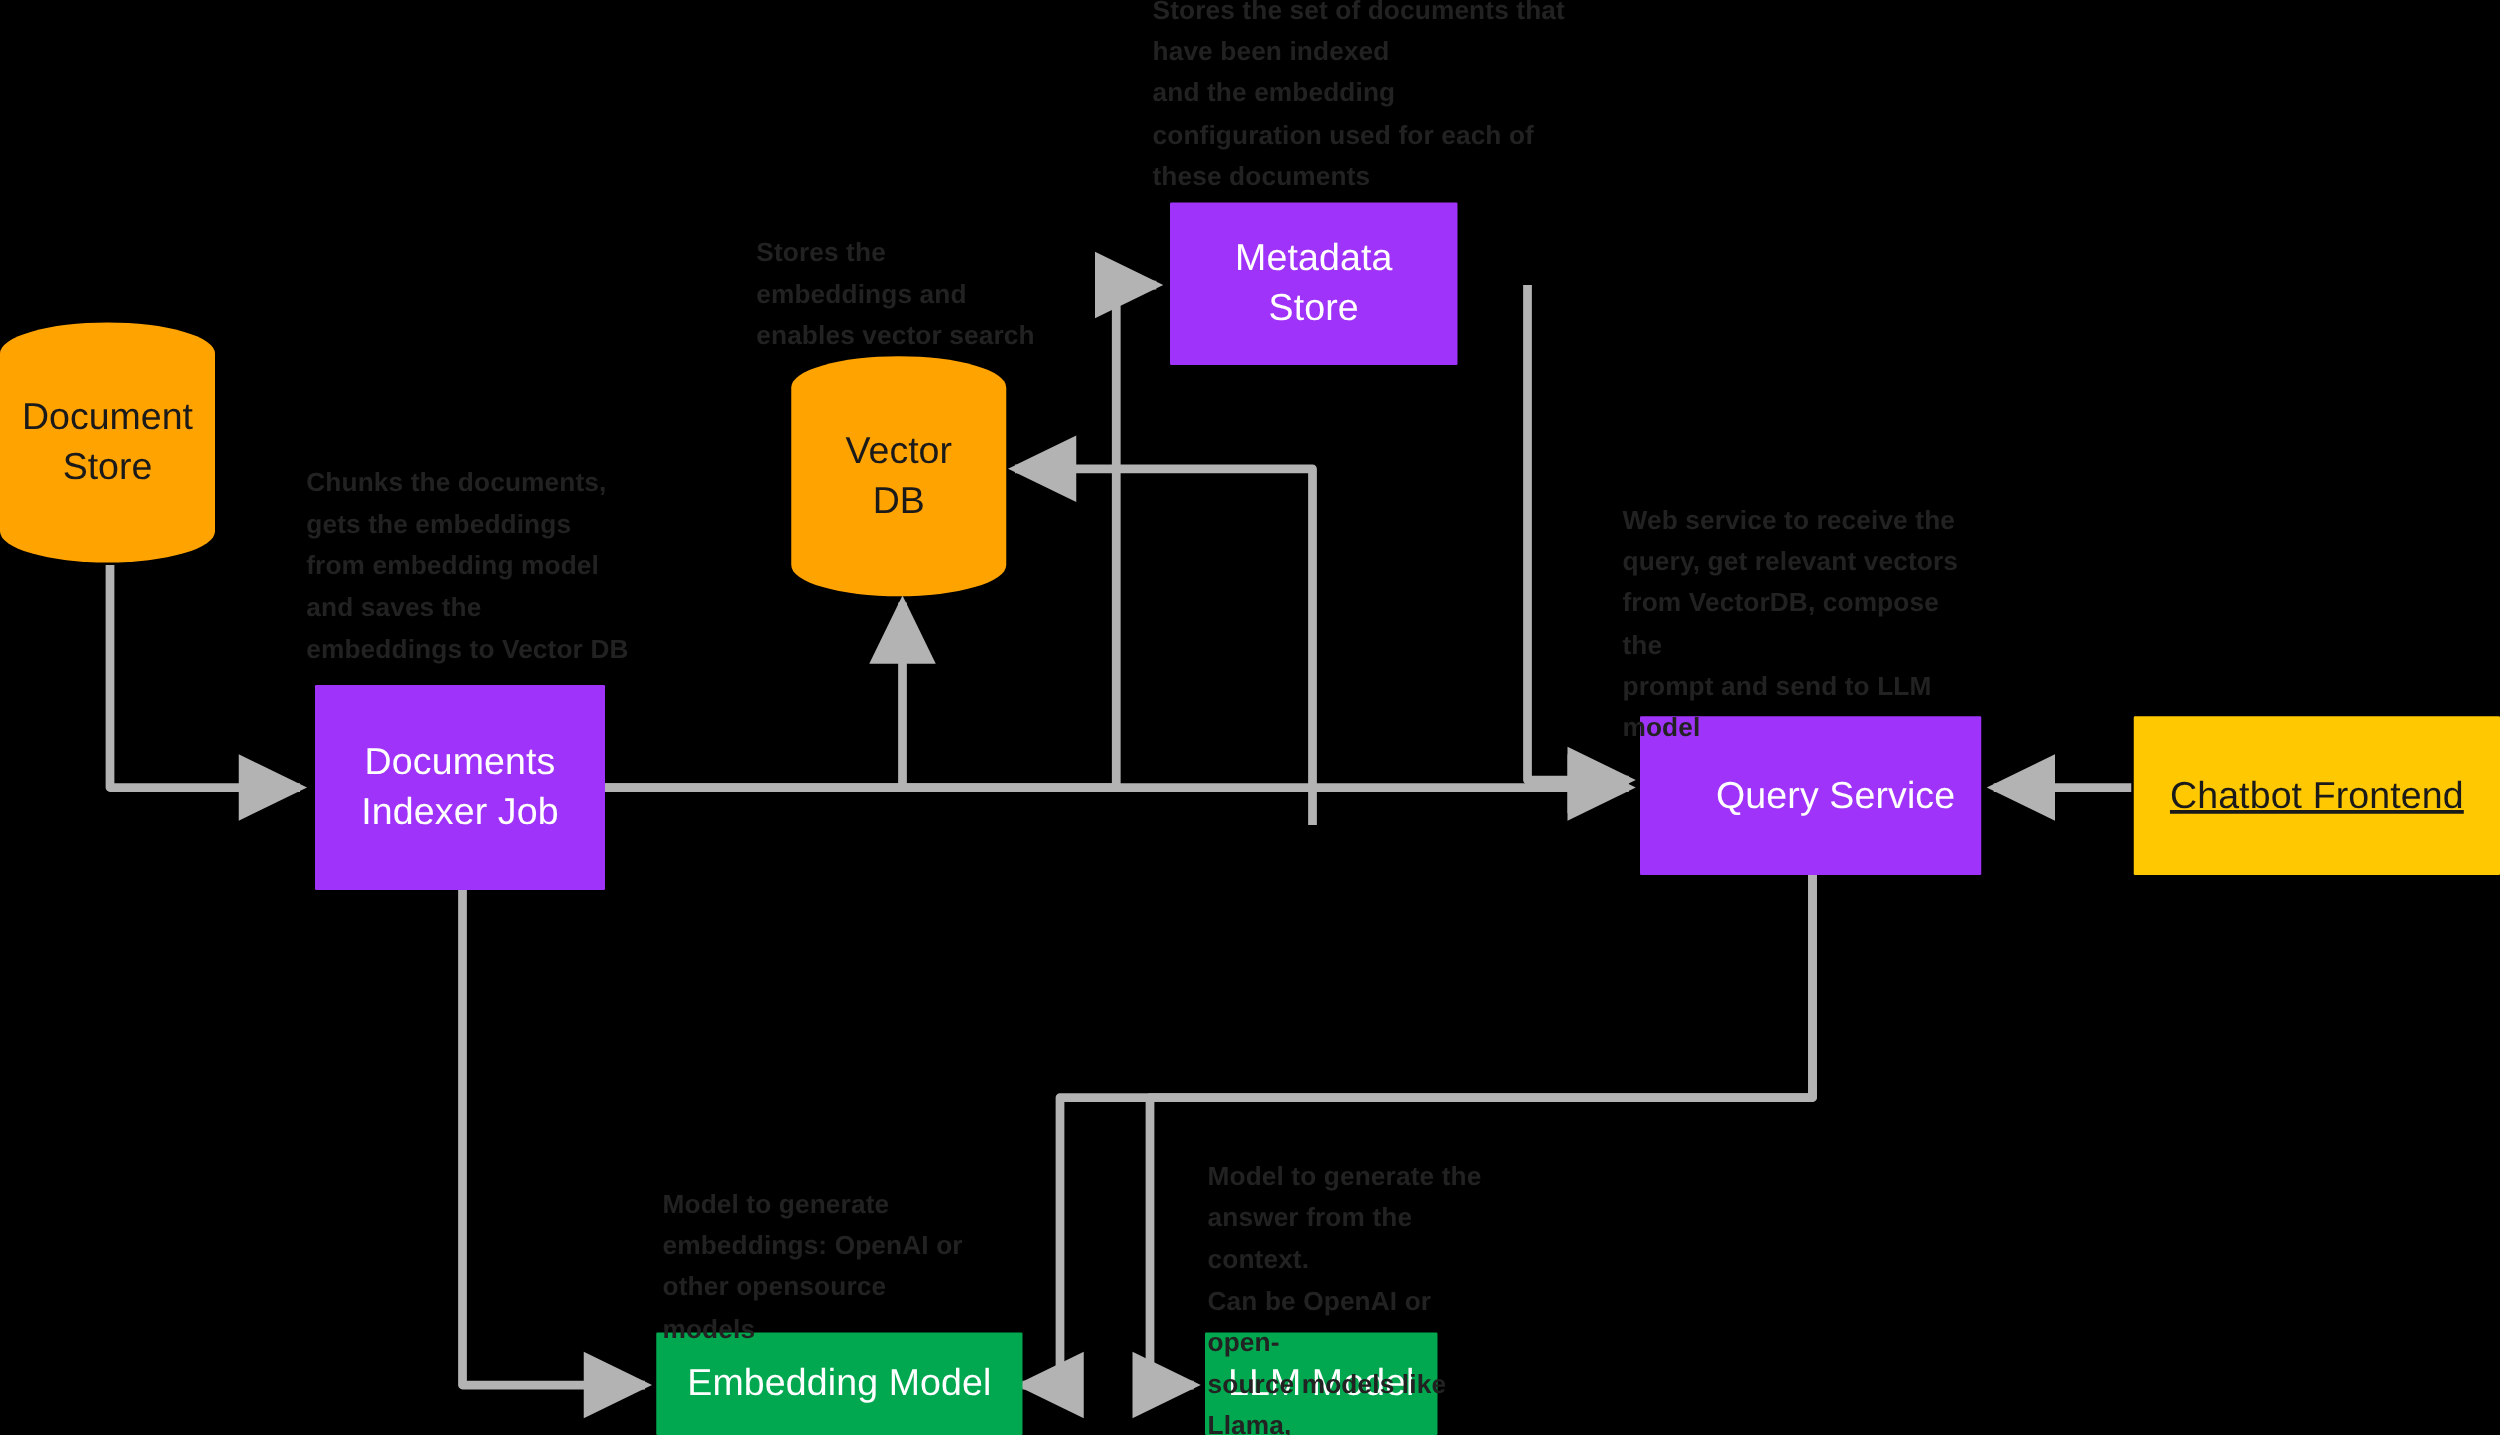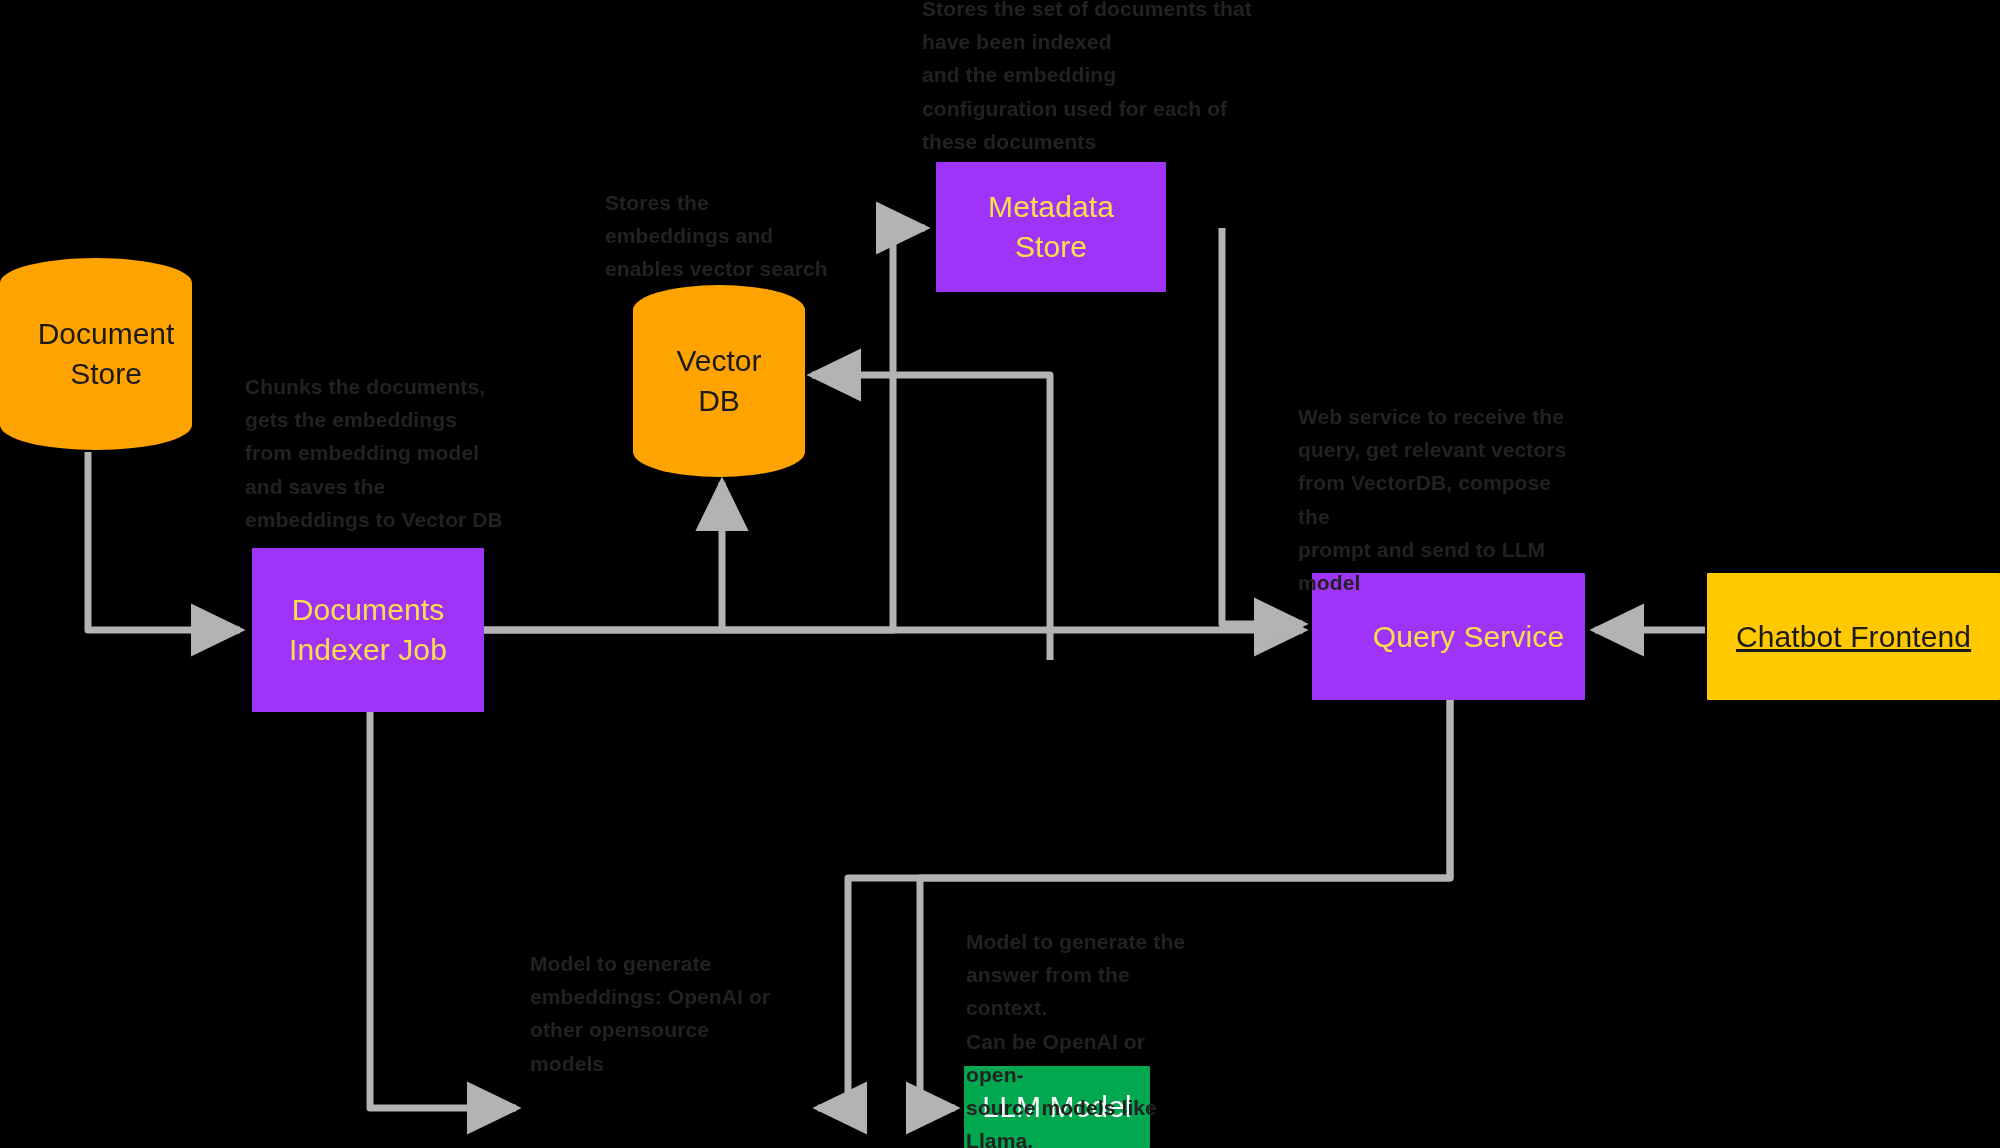--- a/index.html
+++ b/index.html
@@ -37,21 +37,21 @@
   }
   .node .lbl {
     display: block;
     white-space: pre-line;
   }
   .node.rect {
     border-radius: 1px;
   }
   .node.purple {
     background: #A033FA;
-    color: #fde047;
+    color: #ffffff;
     font-size: 30px;
   }
   .node.green {
     background: #02A84F;
     color: #FFFFFF;
     font-size: 30px;
   }
   .node.yellow {
     background: #FFC800;
     color: #1A1A1A;
@@ -120,21 +120,21 @@
 
       <path d="M1705,630 L1595,630" marker-end="url(#ah)"></path>
 
       <path d="M1450,700 L1450,878 L848,878 L848,1108 L818,1108" marker-end="url(#ah)"></path>
 
       <path d="M1450,700 L1450,878 L920,878 L920,1108 L955,1108" marker-end="url(#ah)"></path>
 
     </g>
   </svg>
 
-  <div class="cyl" style="left:0px; top:258px; width:172px; height:192px;padding-left:20px;">
+  <div class="cyl" style="left:0px; top:258px; width:172px; height:192px;">
     <span class="body"></span>
     <span class="lbl">Document
 Store</span>
   </div>
 
   <div class="cyl" style="left:633px; top:285px; width:172px; height:192px;">
     <span class="body"></span>
     <span class="lbl">Vector
 DB</span>
   </div>
@@ -150,20 +150,23 @@
   </div>
 
   <div class="node rect purple" style="left:1312px; top:573px; width:273px; height:127px;padding-left:40px;">
     <span class="lbl">Query Service</span>
   </div>
 
   <div class="node rect yellow" style="left:1707px; top:573px; width:293px; height:127px;text-decoration:underline;">
     <span class="lbl">Chatbot Frontend</span>
   </div>
 
+  <div class="node rect green" style="left:525px; top:1066px; width:293px; height:82px;">
+    <span class="lbl">Embedding Model</span>
+  </div>
 
   <div class="node rect green" style="left:964px; top:1066px; width:186px; height:82px;">
     <span class="lbl">LLM Model</span>
   </div>
 
   <div class="note" style="left:922px; top:-8px; width:330px;">Stores the set of documents that
 have been indexed
 and the embedding
 configuration used for each of
 these documents</div>

